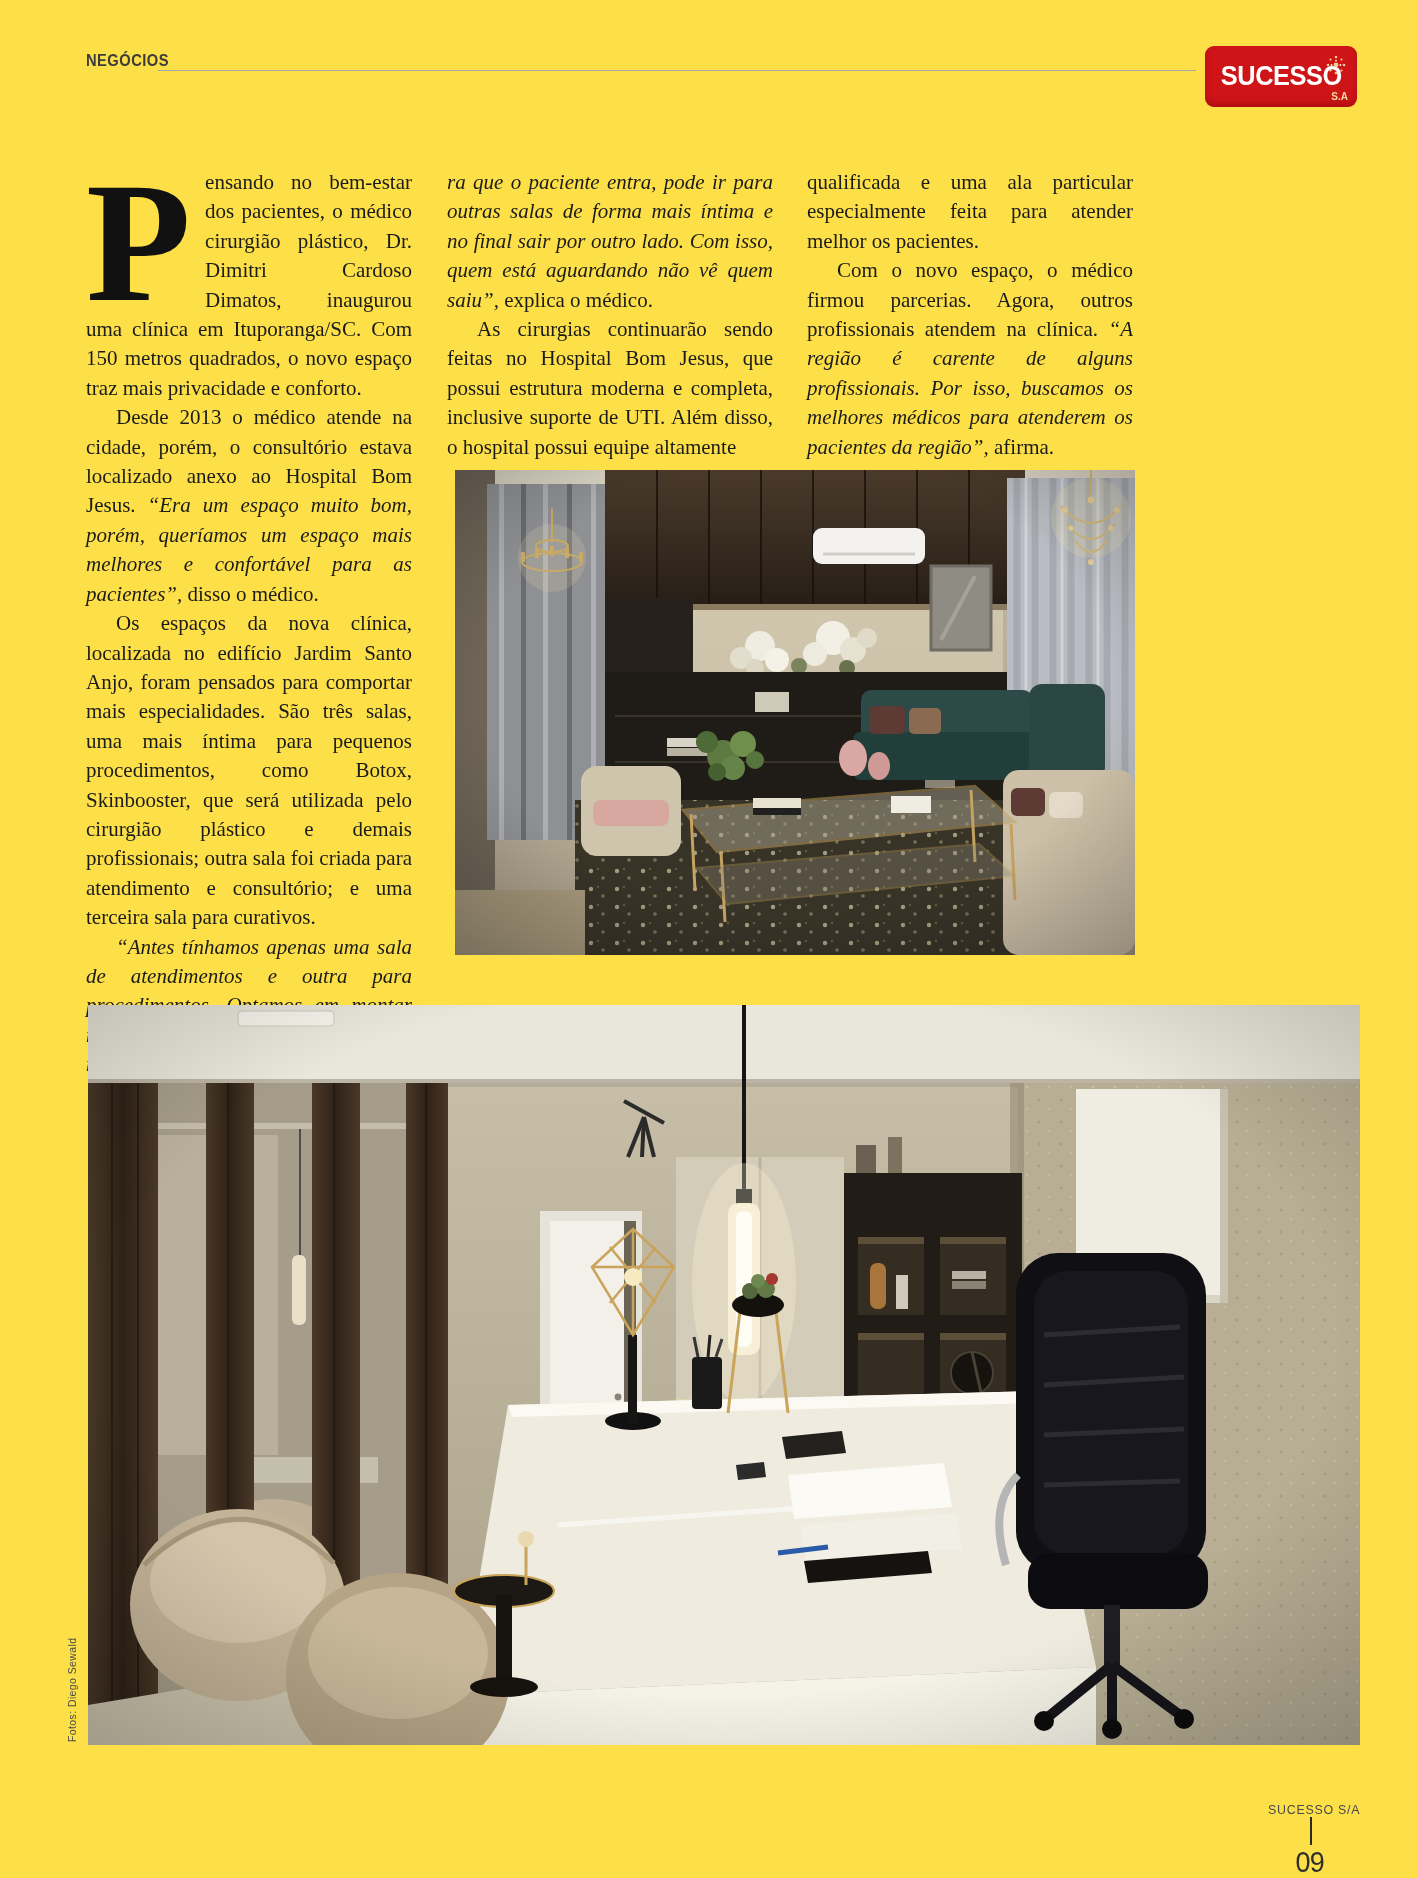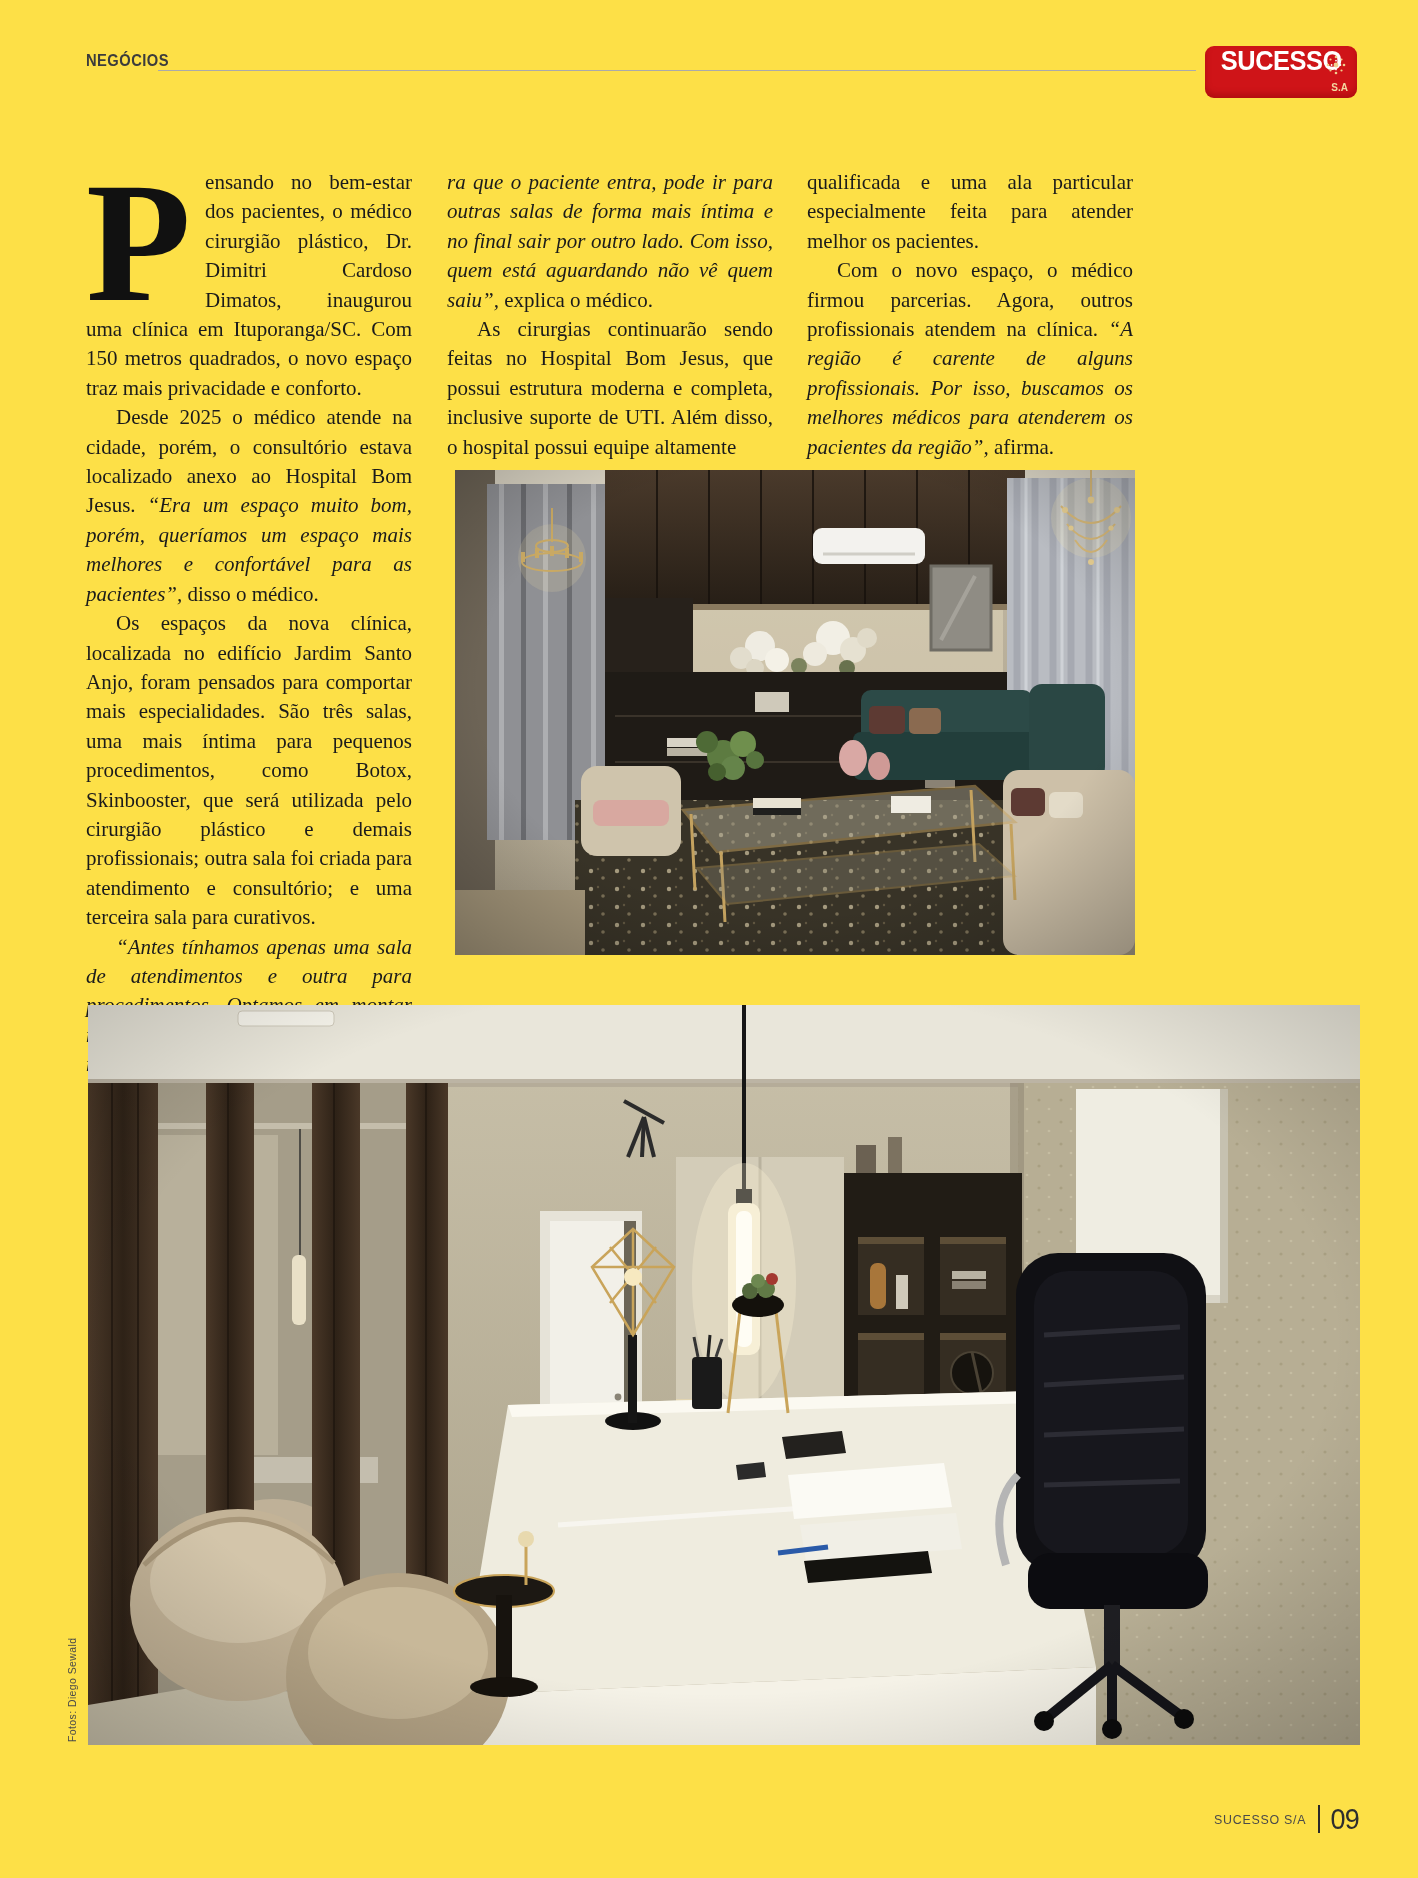--- a/index.html
+++ b/index.html
@@ -3,22 +3,22 @@
 <meta charset="utf-8">
 <style>
   html,body{margin:0;padding:0;background:#ffffff;}
   .page{position:relative;width:1418px;height:1878px;background:#fde047;overflow:hidden;
         font-family:"Liberation Serif",serif;color:#1b1b1b;}
   
   .kicker{position:absolute;left:86px;top:52px;font-family:"Liberation Sans",sans-serif;
           font-size:16px;font-weight:bold;letter-spacing:.5px;color:#3c3c3c;
           transform:scaleX(.92);transform-origin:left;}
   .hrule{position:absolute;left:158px;top:70px;width:1038px;height:1px;background:#aaaaaa;}
-  .logo{position:absolute;left:1205px;top:46px;width:152px;height:52px;background:#cf1418;
-        border-radius:9px;display:flex;justify-content:center;
+  .logo{position:absolute;left:1205px;top:46px;width:152px;height:61px;background:#cf1418;
+        border-radius:9px;display:flex;align-items:center;justify-content:center;
         box-shadow:inset 0 -4px 6px rgba(120,0,0,.35);}
   .logo-text{font-family:"Liberation Sans",sans-serif;font-weight:bold;font-size:27px;
              color:#ffffff;letter-spacing:-.5px;transform:scaleX(.94);}
   .logo-burst{position:absolute;right:8px;top:6px;}
   .logo-sub{position:absolute;right:9px;bottom:5px;font-family:"Liberation Sans",sans-serif;
             font-size:10px;font-weight:bold;color:#f3d9a0;}
   
   .col{position:absolute;top:168px;width:326px;font-size:21px;line-height:29.4px;
        text-align:justify;text-justify:inter-word;}
   .col1{left:86px;}  .col2{left:447px;}  .col3{left:807px;}
@@ -31,21 +31,21 @@
   .photo{position:absolute;display:block;}
   .photo svg{display:block;}
   .photo-top{left:455px;top:470px;width:680px;height:485px;}
   .photo-bottom{left:88px;top:1005px;width:1272px;height:740px;}
   
   .credit{position:absolute;left:66px;top:1592px;height:150px;
           font-family:"Liberation Sans",sans-serif;font-size:10.5px;color:#4a4a4a;
           writing-mode:vertical-rl;transform:rotate(180deg);letter-spacing:.4px;}
   
   .footer{position:absolute;right:58px;top:1802px;display:flex;align-items:center;
-          font-family:"Liberation Sans",sans-serif;color:#4a4a4a;}
+          font-family:"Liberation Sans",sans-serif;color:#4a4a4a;flex-direction:column;}
   .footer .mag{font-size:13.5px;letter-spacing:.8px;transform:scaleX(.92);transform-origin:right;}
   .footer .bar{width:2px;height:28px;background:#2a2a2a;margin:0 9px 0 11px;}
   .footer .num{font-size:30px;color:#2e2e2e;letter-spacing:-1px;transform:scaleX(.9);}
 </style>
 </head>
 <body>
 
 <div class="page">
 
   <div class="kicker">NEGÓCIOS</div>
@@ -67,21 +67,21 @@
           <circle cx="13" cy="17.4" r=".9" fill="#fff"></circle>
         <circle cx="8.6" cy="13" r=".9" fill="#fff"></circle>
           <circle cx="17.4" cy="13" r=".9" fill="#fff"></circle>
       </g>
     </svg>
     <span class="logo-sub">S.A</span>
   </div>
 
   <div class="col col1">
     <p><span class="dropcap">P</span><span>ensando no bem-estar dos pacientes, o médico cirurgião plástico, Dr. Dimitri Cardoso Dimatos, inaugurou uma clínica em Ituporanga/SC. Com 150 metros quadrados, o novo espaço traz mais privacidade e conforto.</span></p>
-    <p class="ind"><span>Desde 2025 o médico atende na cidade, porém, o consultório estava localizado anexo ao Hospital Bom Jesus. </span><span class="qt">“Era um espaço muito bom, porém, queríamos um espaço mais melhores e confortável para as pacientes”,</span><span> disso o médico.</span></p>
+    <p class="ind"><span>Desde 2013 o médico atende na cidade, porém, o consultório estava localizado anexo ao Hospital Bom Jesus. </span><span class="qt">“Era um espaço muito bom, porém, queríamos um espaço mais melhores e confortável para as pacientes”,</span><span> disso o médico.</span></p>
     <p class="ind"><span>Os espaços da nova clínica, localizada no edifício Jardim Santo Anjo, foram pensados para comportar mais especialidades. São três salas, uma mais íntima para pequenos procedimentos, como Botox, Skinbooster, que será utilizada pelo cirurgião plástico e demais profissionais; outra sala foi criada para atendimento e consultório; e uma terceira sala para curativos.</span></p>
     <p class="ind"><span class="qt">“Antes tínhamos apenas uma sala de atendimentos e outra para procedimentos. Optamos em montar nossa recepção e sala de estar de uma manei-</span></p>
   </div>
 
   <div class="col col2">
     <p><span class="qt">ra que o paciente entra, pode ir para outras salas de forma mais íntima e no final sair por outro lado. Com isso, quem está aguardando não vê quem saiu”,</span><span> explica o médico.</span></p>
     <p class="ind"><span>As cirurgias continuarão sendo feitas no Hospital Bom Jesus, que possui estrutura moderna e completa, inclusive suporte de UTI. Além disso, o hospital possui equipe altamente</span></p>
   </div>
 
   <div class="col col3">

